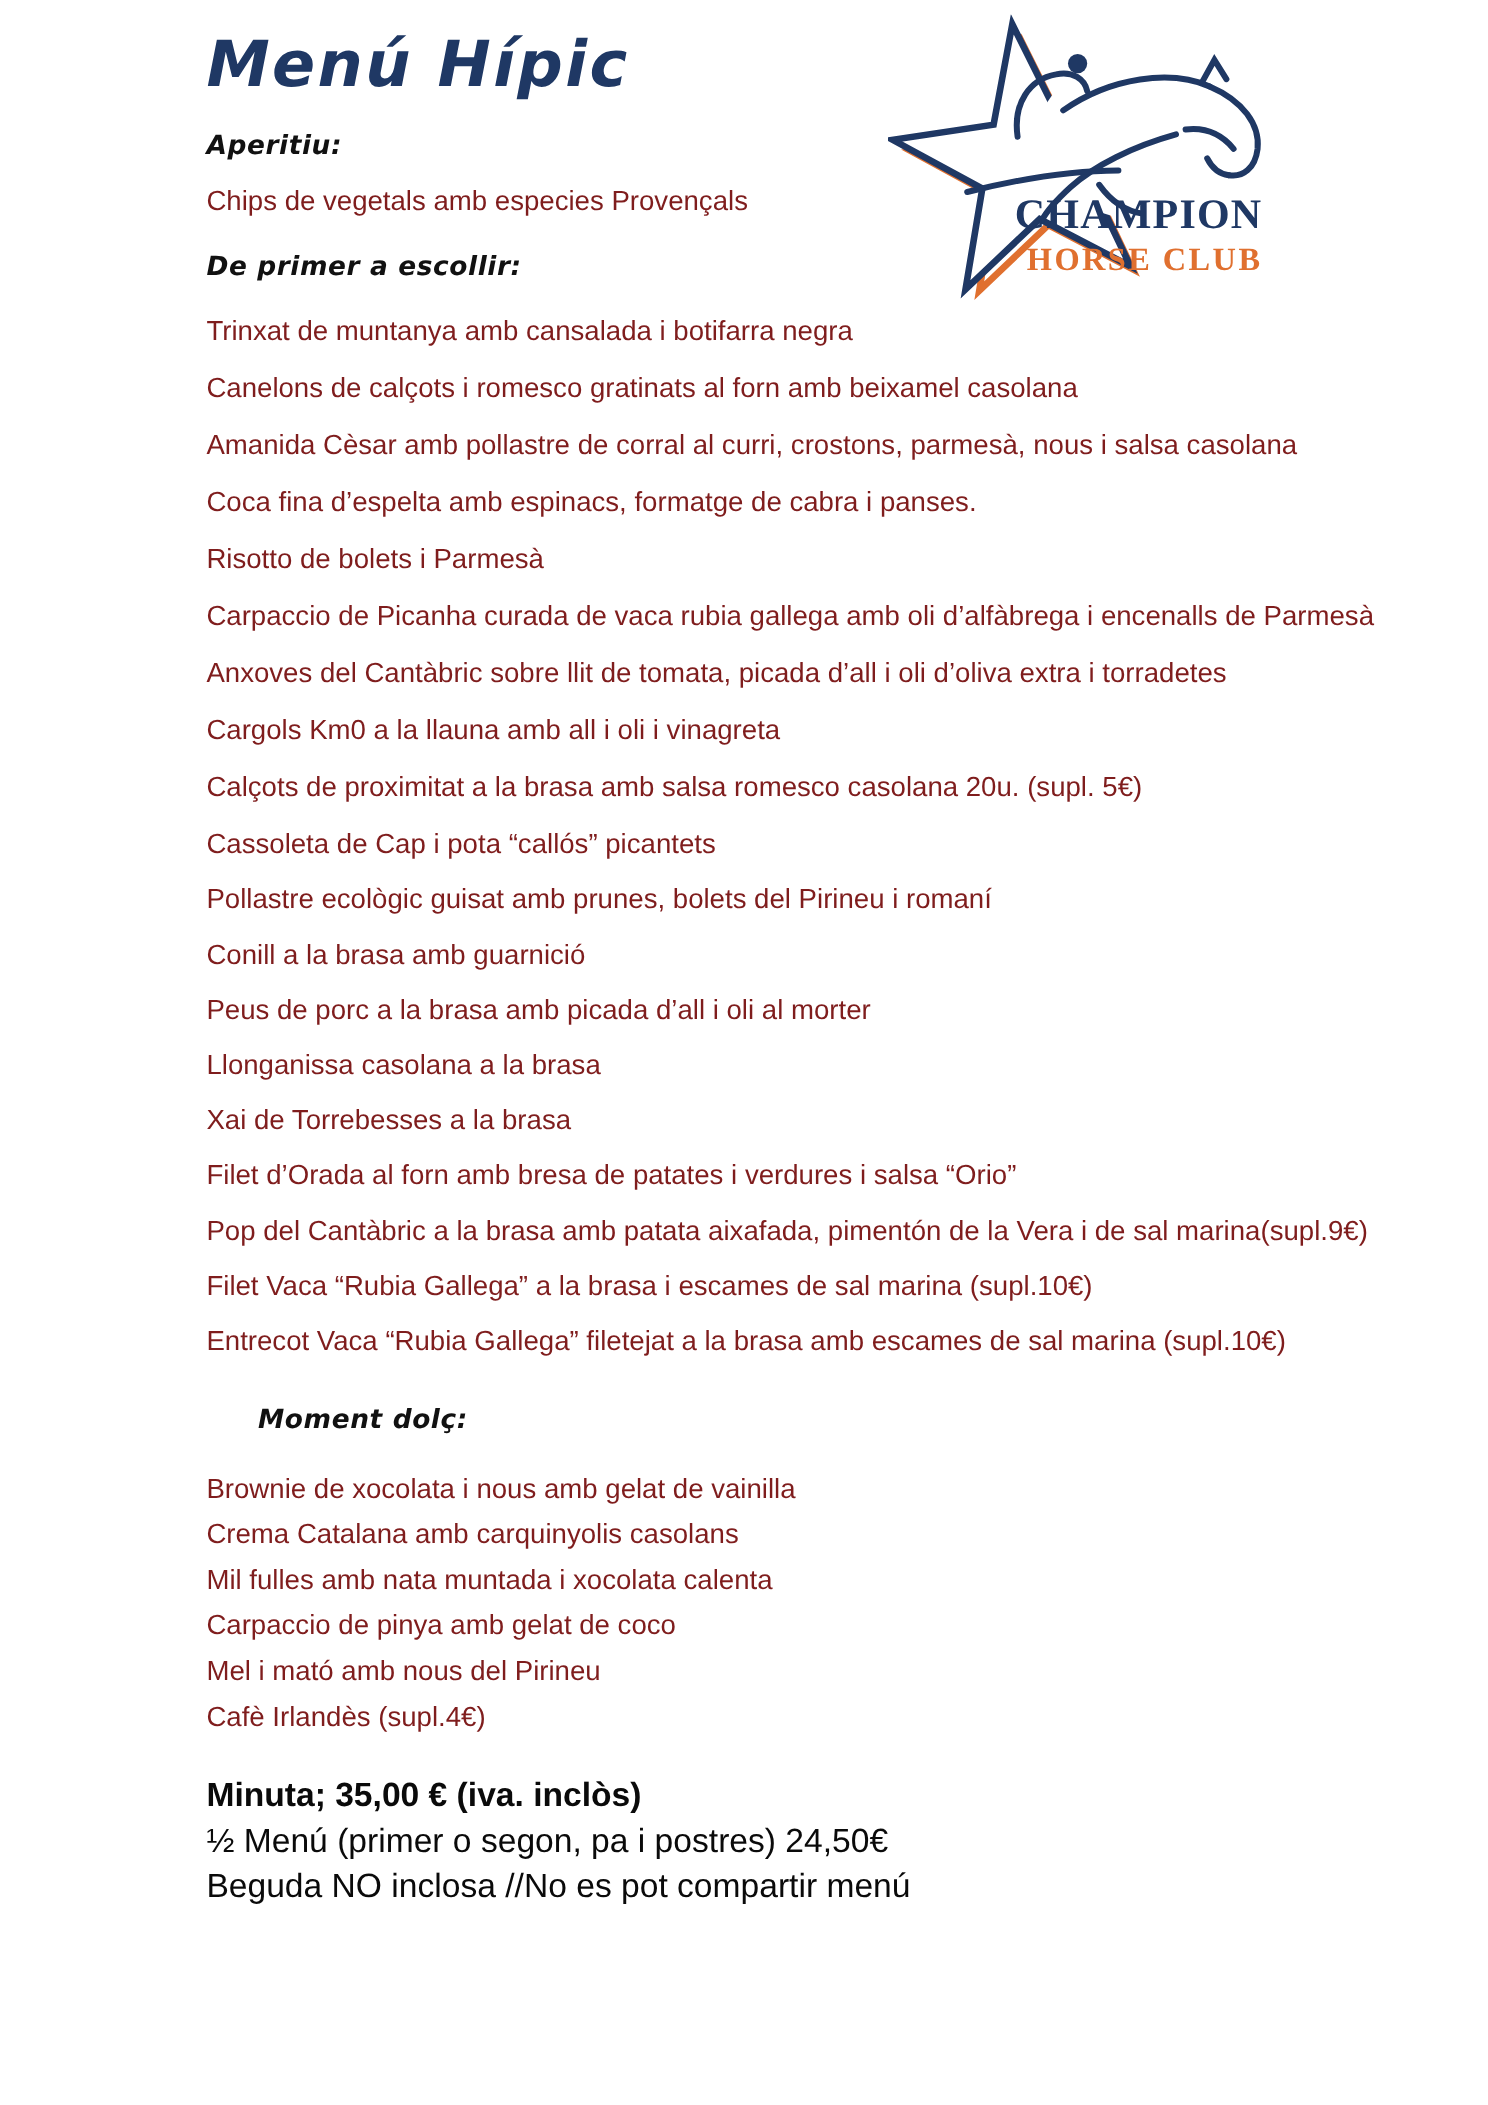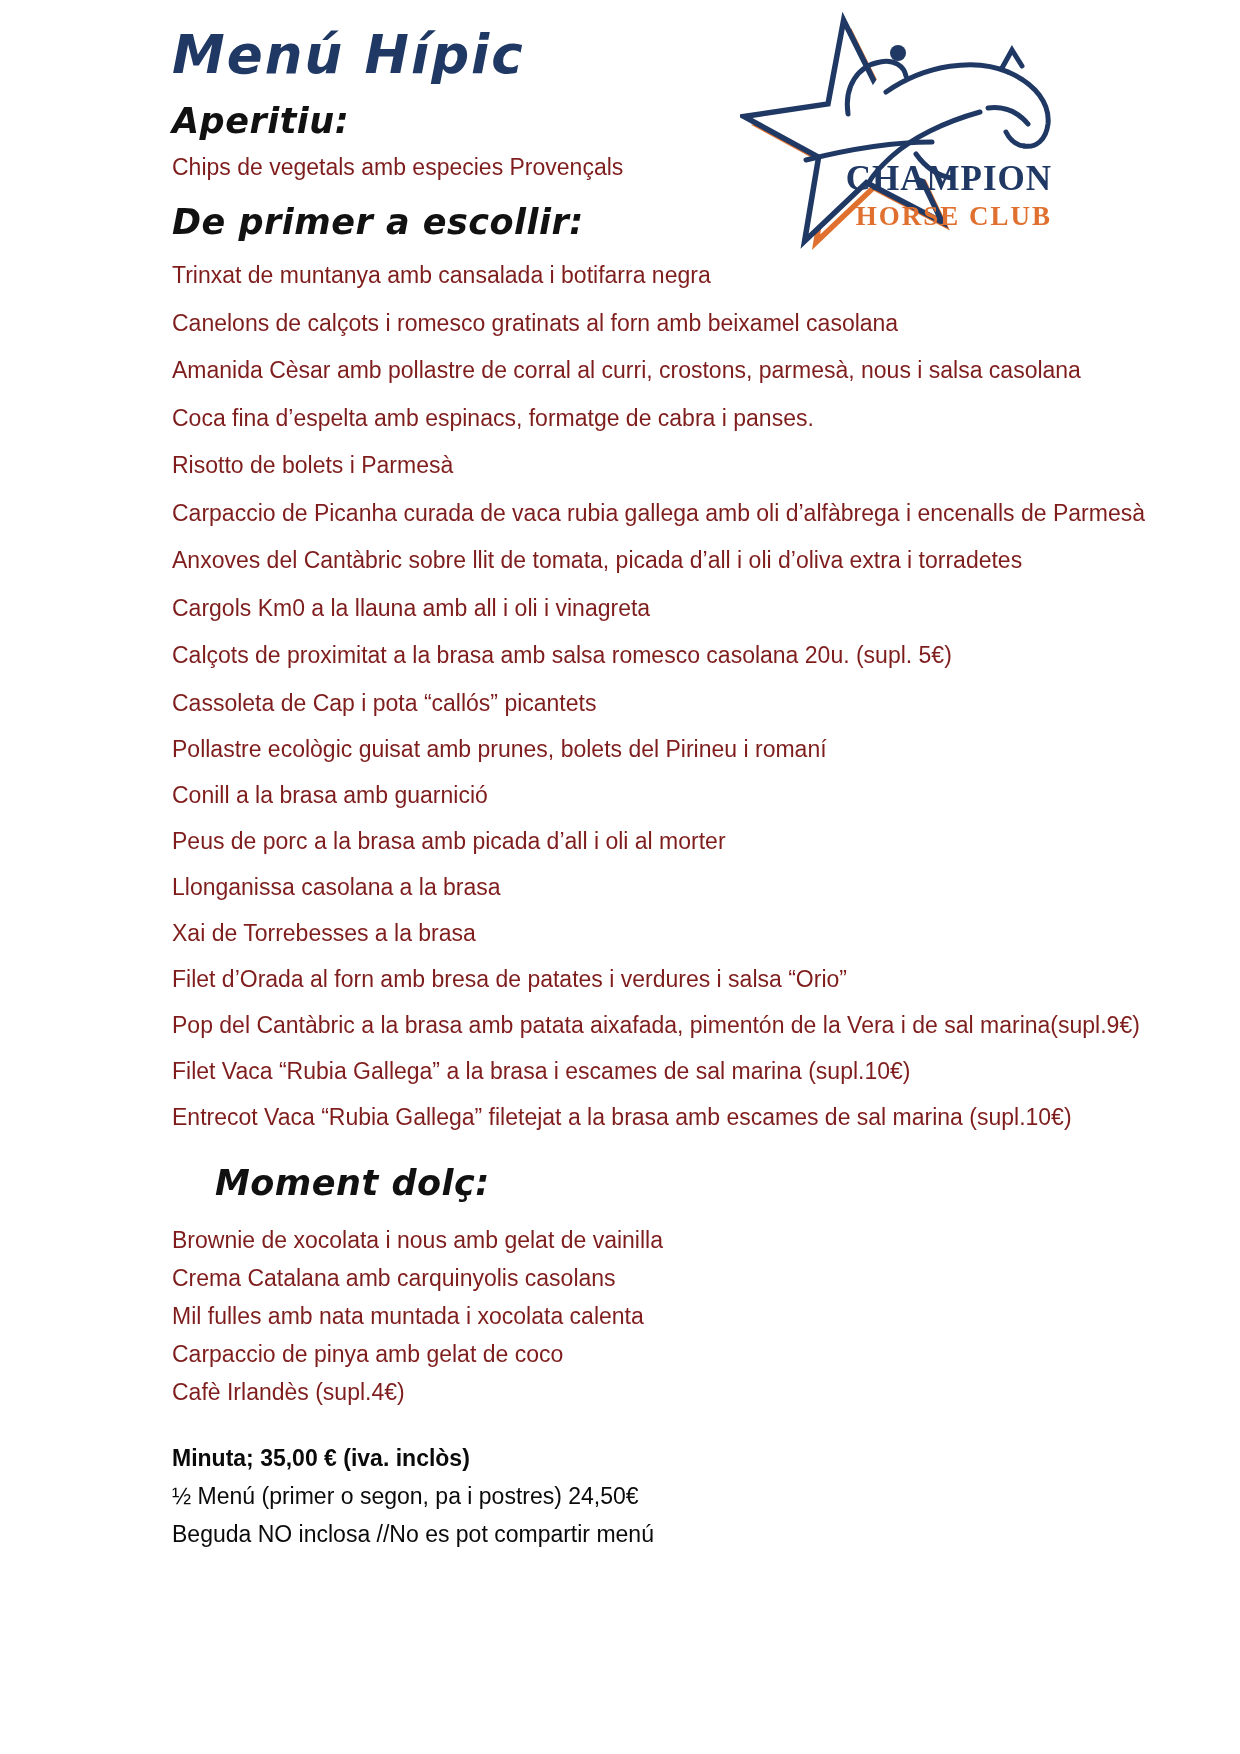--- a/index.html
+++ b/index.html
@@ -17,21 +17,21 @@
     font-family:"DejaVu Sans", sans-serif;
     font-style:italic; font-weight:700;
     font-size:53px; line-height:66px;
     letter-spacing:2px;
     color:#1F3864;
     margin:0 0 16px 0;
   }
   .heading {
     font-family:"DejaVu Sans", sans-serif;
     font-style:italic; font-weight:700;
-    font-size:35px; line-height:35px;
+    font-size:22px; line-height:35px;
     letter-spacing:0.5px;
     color:#111111;
     margin:0;
   }
   .h-aperitiu { margin-bottom:8px; }
   .h-primers  { margin-top:18px; margin-bottom:12px; }
   .h-segons   { margin-top:14px; margin-bottom:26px; }
   .h-dolc     { margin-top:26px; margin-bottom:20px;margin-left:43px; }
 
   .item {
@@ -39,21 +39,21 @@
     white-space:nowrap;
     color:#7f1d1d;
   }
   .lh-lg .item { line-height:47.5px; }
   .lh-md .item { line-height:46px; }
   .lh-sm .item { line-height:38px; }
 
   .aperitiu-item { line-height:40px; }
 
   .footer { margin-top:28px; }
-  .footer p { font-size:23px; line-height:38px; margin:0; white-space:nowrap; }
+  .footer p { font-size:28px; line-height:38px; margin:0; white-space:nowrap; }
   .footer .bold { font-weight:700; }
 
   .logo {
     position:absolute; top:12px; right:164px;
     width:336px; height:242px;
   }
   .logo svg { width:100%; height:100%; display:block; }
 </style>
 </head>
 <body>
@@ -121,20 +121,21 @@
       <p class="item">Filet  Vaca “Rubia Gallega” a la brasa i escames de sal marina (supl.10€)</p>
       <p class="item">Entrecot Vaca “Rubia Gallega” filetejat a la brasa amb escames de sal marina (supl.10€)</p>
     </div>
 
     <h2 class="heading h-dolc">Moment dolç:</h2>
     <div class="lh-sm">
       <p class="item">Brownie de xocolata i nous amb gelat de vainilla</p>
       <p class="item">Crema Catalana amb carquinyolis casolans</p>
       <p class="item">Mil fulles amb nata muntada i xocolata calenta</p>
       <p class="item">Carpaccio de pinya amb gelat de coco</p>
+      <p class="item">Mel i mató amb nous del Pirineu</p>
       <p class="item">Cafè Irlandès (supl.4€)</p>
     </div>
 
     <div class="footer">
       <p class="bold">Minuta; 35,00 € (iva. inclòs)</p>
       <p>½ Menú (primer o segon, pa i postres) 24,50€</p>
       <p>Beguda NO inclosa //No es pot compartir menú</p>
     </div>
 
   </div>

